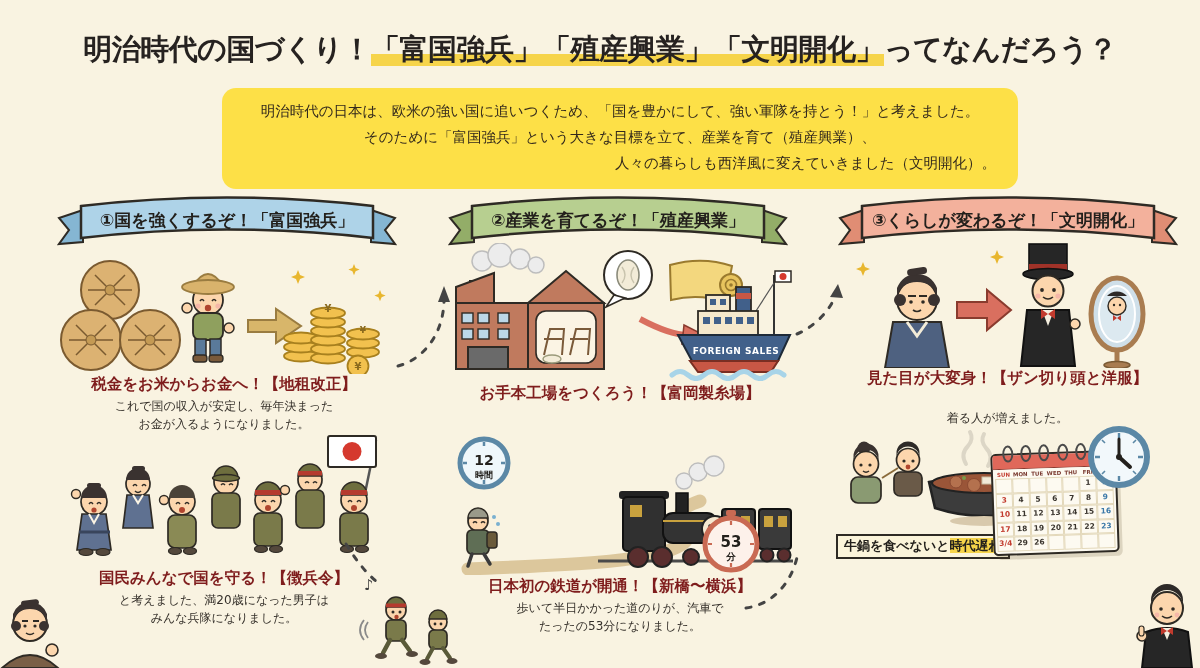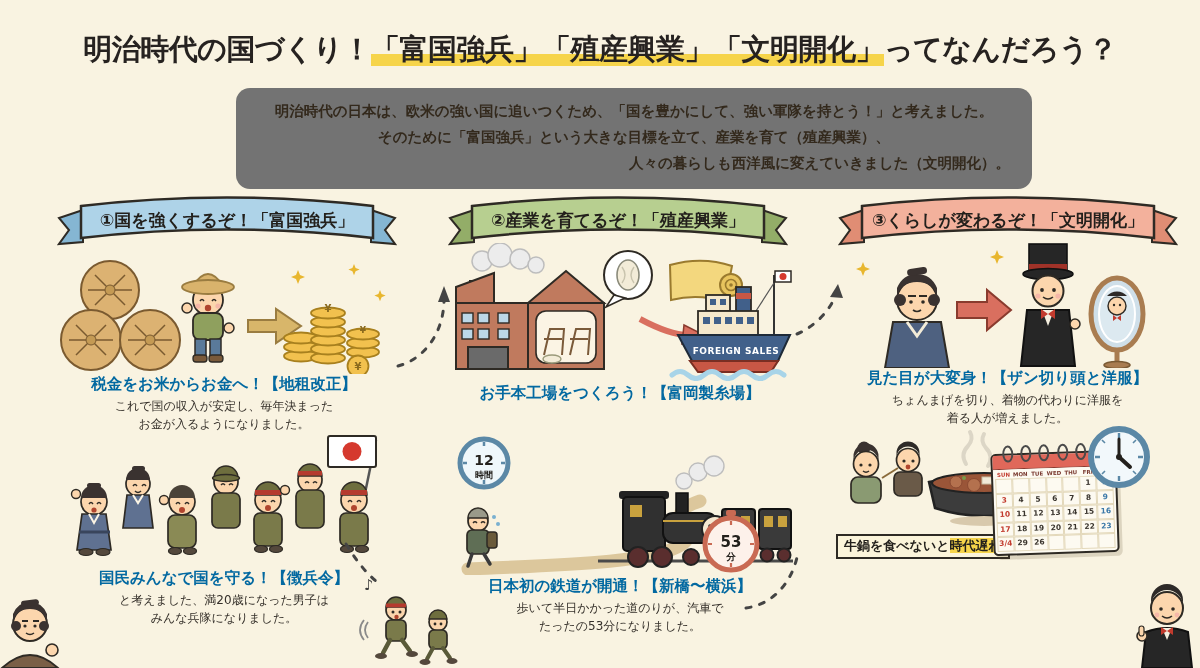--- a/index.html
+++ b/index.html
@@ -3,31 +3,31 @@
 <meta charset="utf-8">
 <style>
   html,body{margin:0;padding:0;background:#e8e0cc;}
   .stage{position:relative;width:1200px;height:668px;margin:0 auto;background:#f9f3e1;
          overflow:hidden;font-family:"DejaVu Sans",sans-serif;color:#2b2620;}
   
   .title{position:absolute;top:30px;left:0;width:100%;text-align:center;
          font-size:29px;font-weight:bold;color:#262220;letter-spacing:-0.5px;}
   .hl{background:linear-gradient(to top,#f6d44a 36%,transparent 36%);}
   
-  .intro{position:absolute;left:236px;top:88px;width:796px;box-sizing:border-box;
-         background:#737373;border-radius:14px;padding:11px 22px 13px;
-         font-size:14.5px;font-weight:bold;line-height:1.78;color:#33291c;}
+  .intro{position:absolute;left:222px;top:88px;width:796px;box-sizing:border-box;
+         background:#fde047;border-radius:14px;padding:11px 22px 13px;
+         font-size:14.5px;font-weight:normal;line-height:1.78;color:#33291c;}
   .intro .c{text-align:center;}
   .intro .l{text-align:right;}
   
   .banner{position:absolute;width:340px;height:56px;}
   .banner text{font-weight:bold;}
   
   .cap{position:absolute;text-align:center;}
-  .cap .h{font-size:15.5px;font-weight:bold;color:#0369a1;line-height:1.3;}
+  .cap .h{font-size:15.5px;font-weight:bold;color:#7f1d1d;line-height:1.3;}
   .cap .b{font-size:12px;font-weight:500;color:#35302a;line-height:1.5;margin-top:3px;}
   
   .tag{position:absolute;left:836px;top:534px;border:2.2px solid #2e2a24;background:#fbf4da;
        padding:1px 6px 2px;font-size:13px;font-weight:bold;color:#23201c;white-space:nowrap;}
   .tag .hl2{background:#f6d44a;}
   
   .calendar{position:absolute;left:992px;top:452px;width:122px;transform:rotate(-2deg);
             background:#fdfaf1;border:2.5px solid #2e2a24;border-radius:5px;
             box-shadow:3px 4px 0 rgba(90,70,40,.18);}
   .cal-rings{position:absolute;top:-10px;left:10px;right:10px;display:flex;justify-content:space-between;}
@@ -393,21 +393,21 @@
     <circle cx="272" cy="68" r="9" fill="#fcd6ad" stroke="#2e2a24" stroke-width="1.4"></circle>
     <circle cx="269" cy="67" r="1.2" fill="#2e2a24"></circle>
       <circle cx="275" cy="67" r="1.2" fill="#2e2a24"></circle>
     <path d="M272,80 l-4,-3 v6 z M272,80 l4,-3 v6 z" fill="#c23b2e"></path>
     <line x1="272" y1="112" x2="272" y2="127" stroke="#a97c50" stroke-width="5"></line>
     <ellipse cx="272" cy="127" rx="13" ry="3.5" fill="#a97c50" stroke="#7a5a34" stroke-width="1.5"></ellipse>
   </svg>
 
   <div class="cap" style="left:835px;top:368px;width:345px">
     <div class="h">見た目が大変身！【ザン切り頭と洋服】</div>
-    <div class="b"><span>ちょんまげを切り、着物の代わりに洋服を</span><br><span>着る人が増えました。</span></div>
+    <div class="b"><br><span>着る人が増えました。</span></div>
   </div>
 
   <svg class="abs" style="left:836px;top:426px" width="215" height="108" viewBox="0 0 215 108">
 
     <g stroke="#d8d2c2" stroke-width="4" fill="none" opacity="0.85" stroke-linecap="round">
       <path d="M130,38 q-6,-10 2,-18 q6,-7 2,-14"></path>
       <path d="M152,40 q6,-10 -2,-18 q-6,-7 -2,-14"></path>
     </g>
 
     <circle cx="28" cy="22" r="6.5" fill="#3a3230"></circle>

